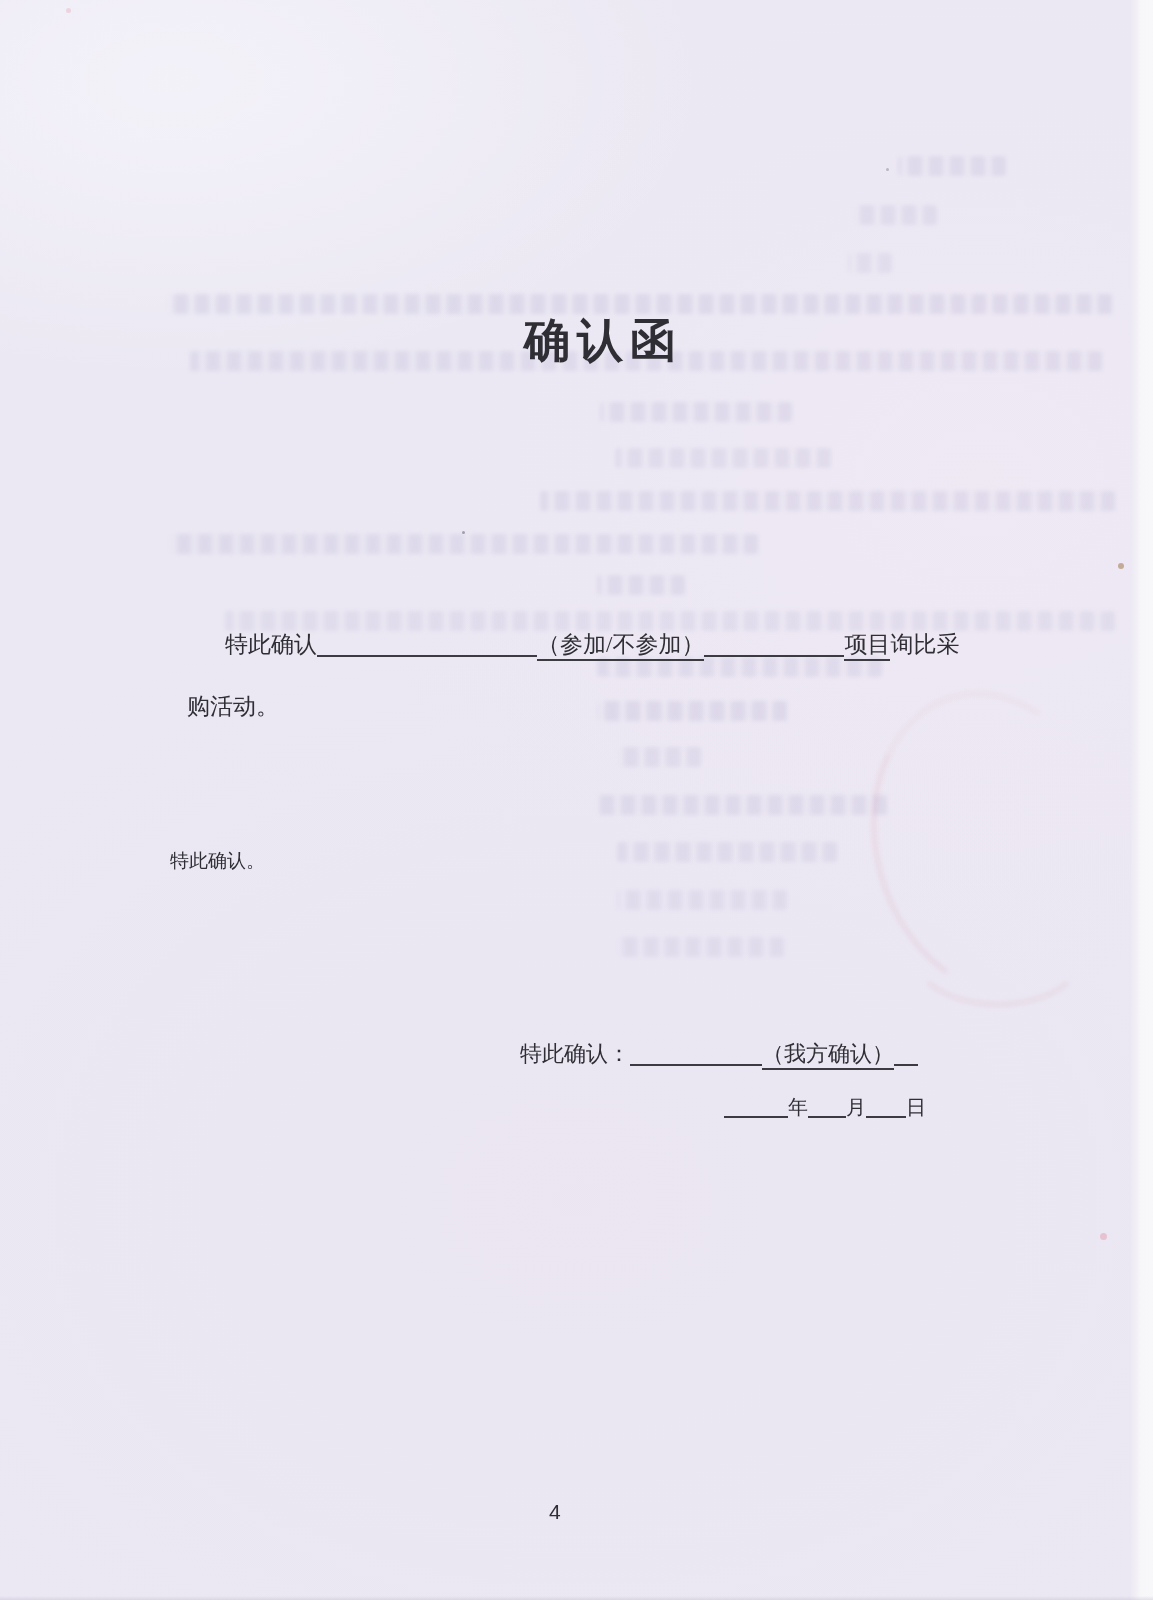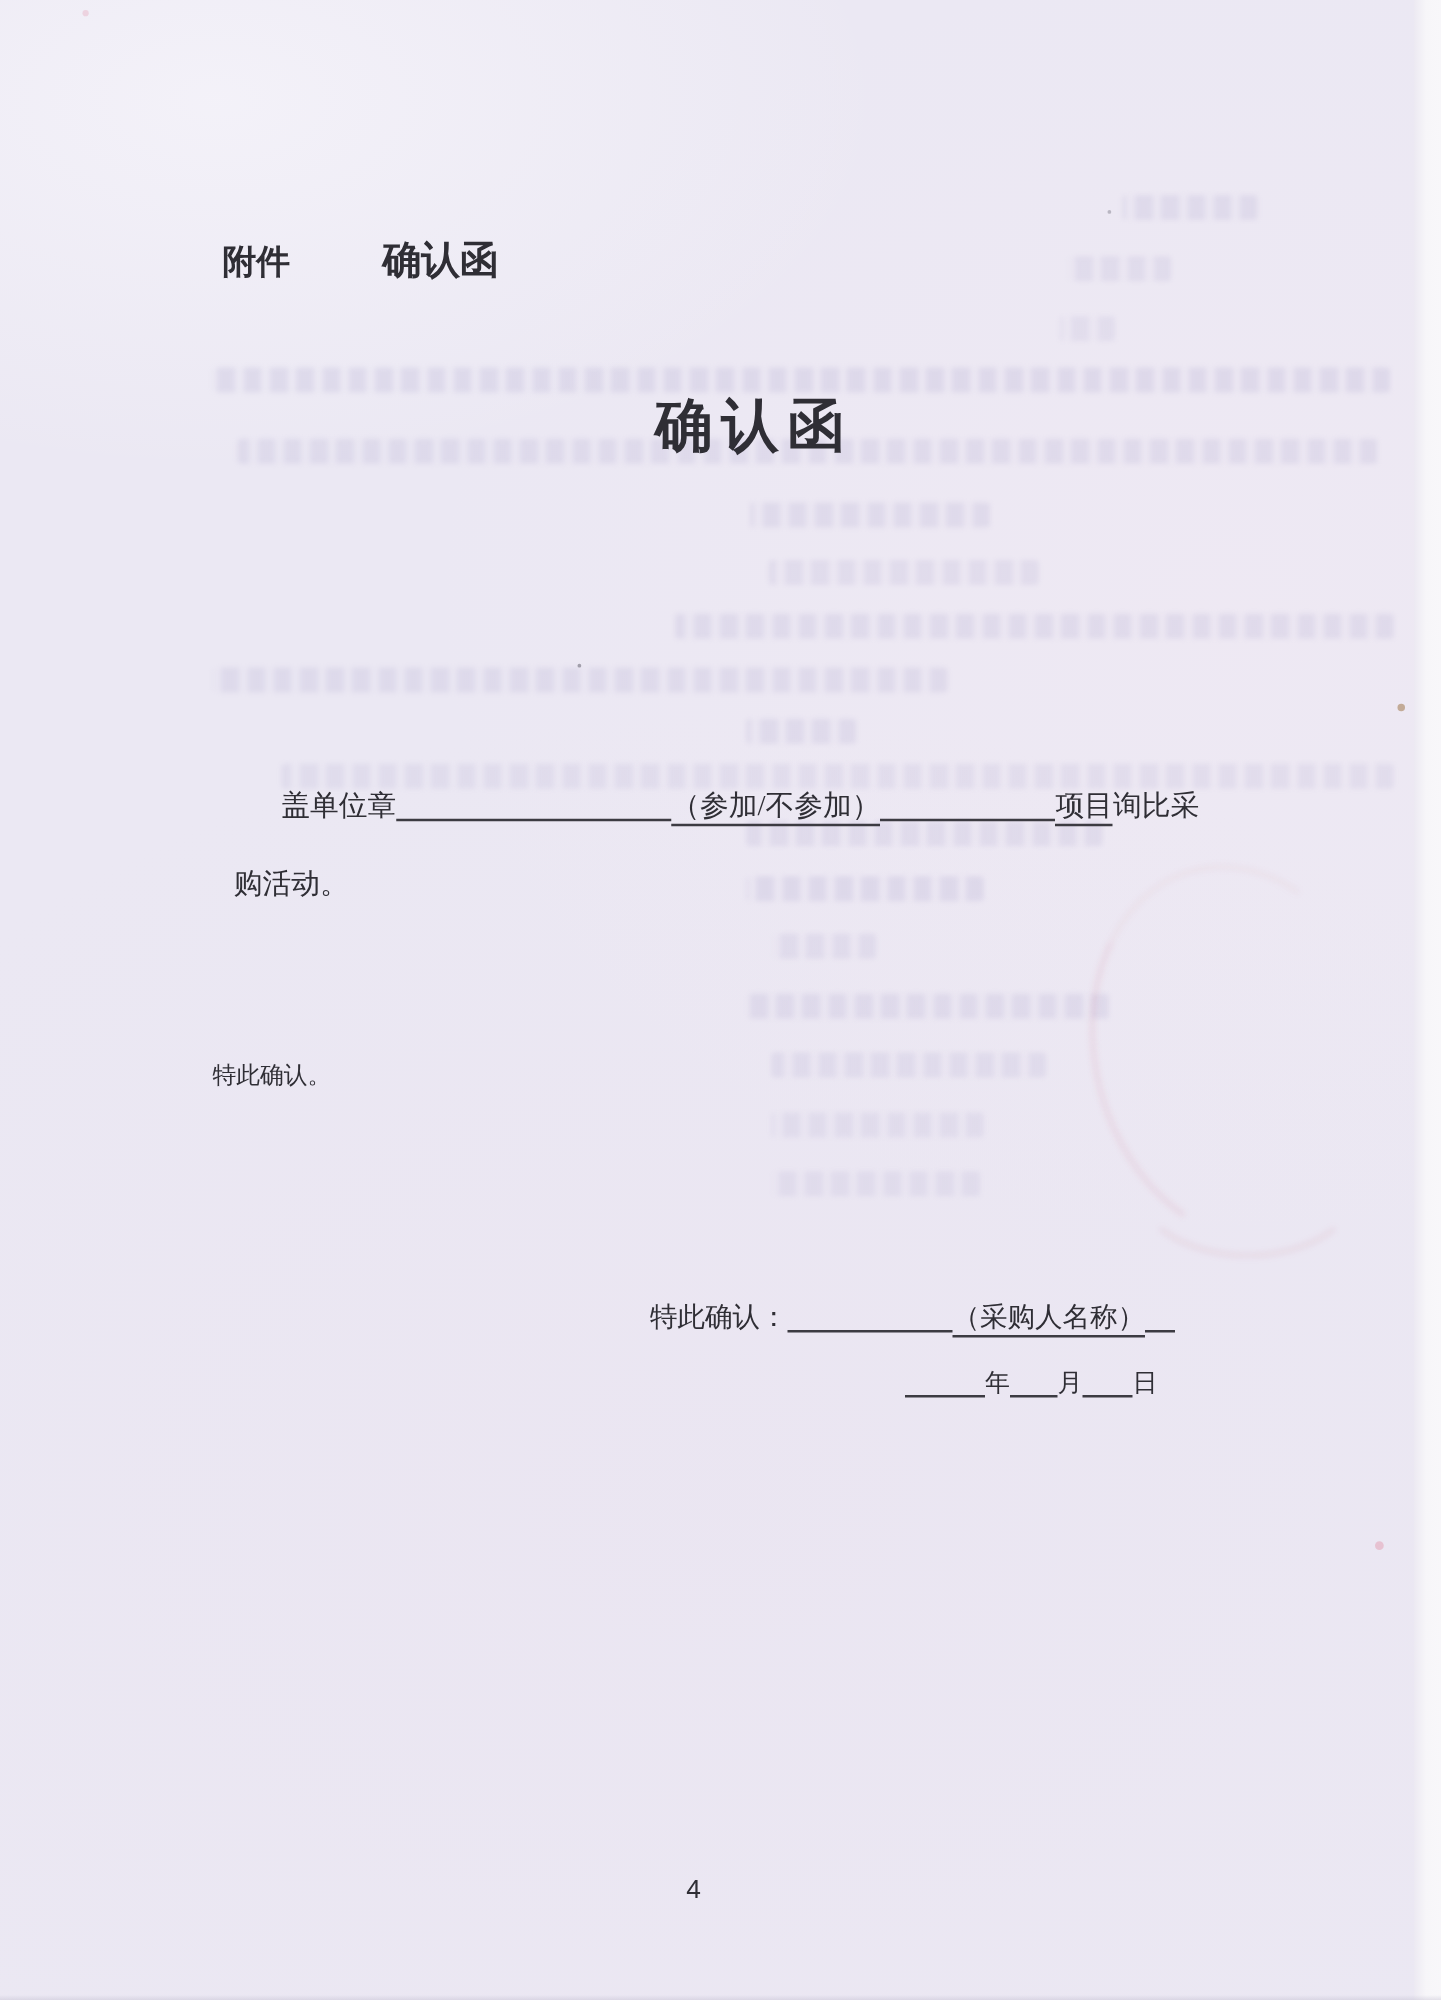--- a/index.html
+++ b/index.html
@@ -72,38 +72,34 @@
        transform:rotate(-15deg);"></div>
   <div class="stamp-arc" style="left:905px; top:880px; width:180px; height:120px;
        border-bottom-color:rgba(200,90,110,.12);"></div>
 
   <div class="speck" style="left:1118px; top:563px; width:6px; height:6px; background:rgba(160,120,75,.55)"></div>
   <div class="speck" style="left:1100px; top:1233px; width:7px; height:7px; background:rgba(225,140,160,.40)"></div>
   <div class="speck" style="left:66px;  top:8px;    width:5px; height:5px; background:rgba(230,160,180,.35)"></div>
   <div class="speck" style="left:462px; top:531px;  width:3px; height:3px; background:rgba(90,88,100,.50)"></div>
   <div class="speck" style="left:886px; top:168px;  width:3px; height:3px; background:rgba(110,108,120,.40)"></div>
 
-  <div class="txt" style="left:178px; top:188px; line-height:40px;">
-    <span class="bold" style="font-size:27px;">附件</span>
-    <span class="bold" style="font-size:31px; margin-left:70px;">确认函</span>
-  </div>
 
   <div class="txt bold" style="left:524px; top:316px; font-size:46px; line-height:50px; letter-spacing:7px;">确认函</div>
 
 
   <div class="txt" style="left:225px; top:628px; font-size:23px; line-height:34px;">
-    <span>盖单位章</span><span class="blank" style="width:220px;"></span><span class="u">（参加/不参加）</span><span class="blank" style="width:140px;"></span><span class="u">项目</span><span>询比采</span>
+    <span>特此确认</span><span class="blank" style="width:220px;"></span><span class="u">（参加/不参加）</span><span class="blank" style="width:140px;"></span><span class="u">项目</span><span>询比采</span>
   </div>
 
   <div class="txt" style="left:168px; top:690px; font-size:23px; line-height:34px;margin-left:19px;">购活动。</div>
 
   <div class="txt" style="left:170px; top:844px; font-size:19px; line-height:34px;">特此确认。</div>
 
   <div class="txt" style="left:520px; top:1038px; font-size:22px; line-height:32px;">
-    <span>特此确认：</span><span class="blank" style="width:132px;"></span><span class="u">（采购人名称）</span><span class="blank" style="width:24px;"></span>
+    <span>特此确认：</span><span class="blank" style="width:132px;"></span><span class="u">（我方确认）</span><span class="blank" style="width:24px;"></span>
   </div>
 
   <div class="txt" style="left:724px; top:1090px; font-size:20px; line-height:34px;">
     <span class="blank" style="width:64px;"></span><span>年</span><span class="blank" style="width:38px;"></span><span>月</span><span class="blank" style="width:40px;"></span><span>日</span>
   </div>
 
   <div class="txt" style="left:549px; top:1500px; font-size:21px; font-family:'Liberation Sans','DejaVu Sans',sans-serif;">4</div>
 
 </div>
 

